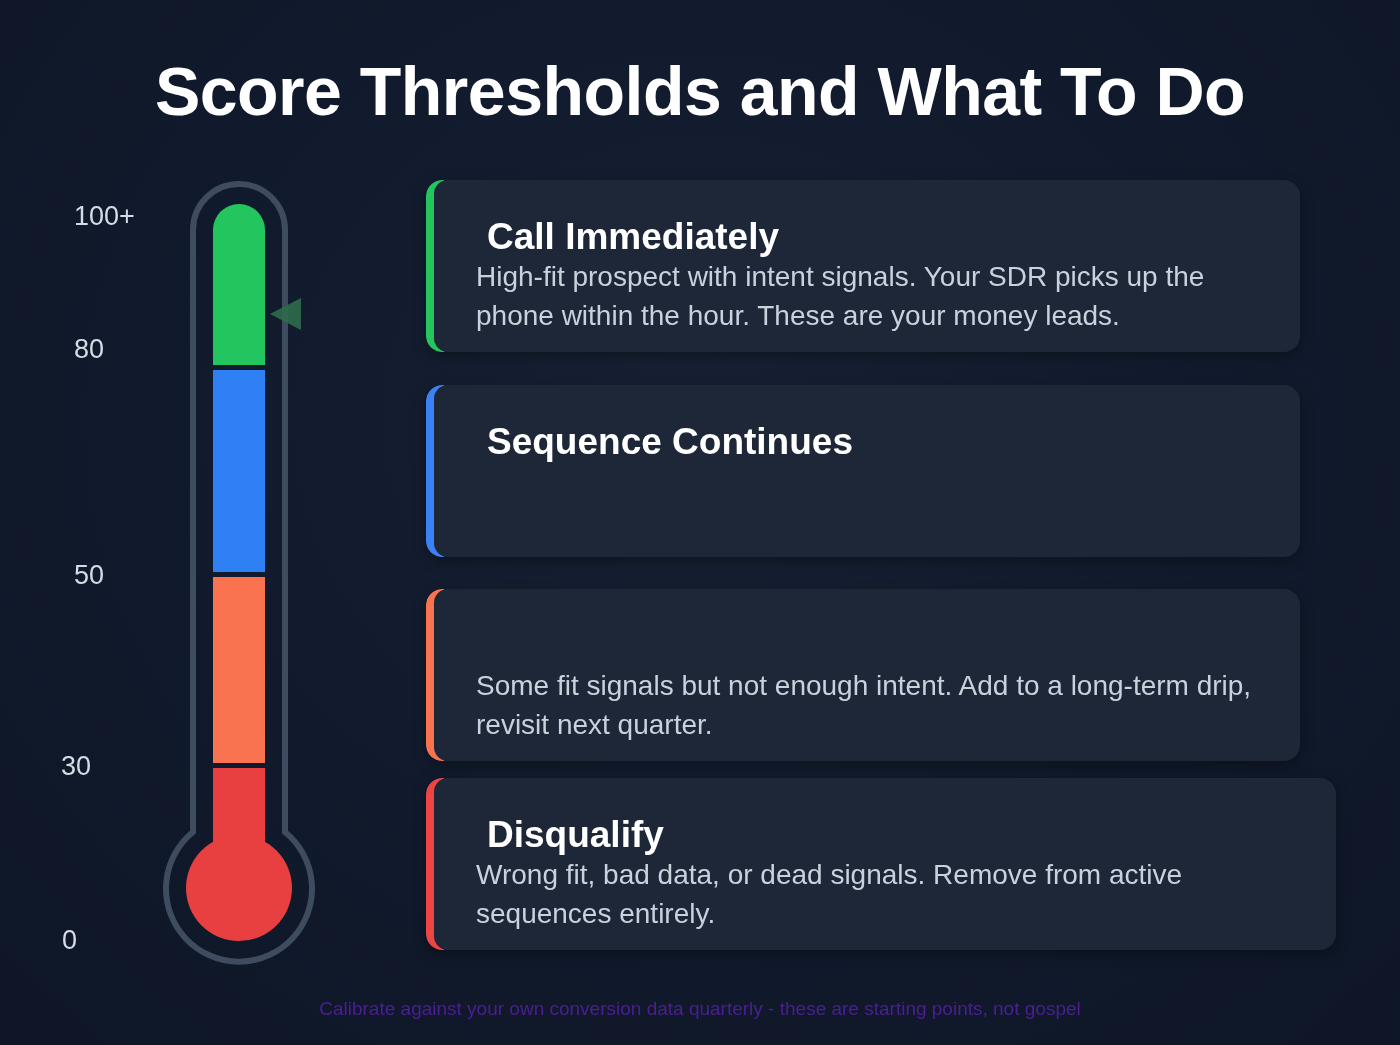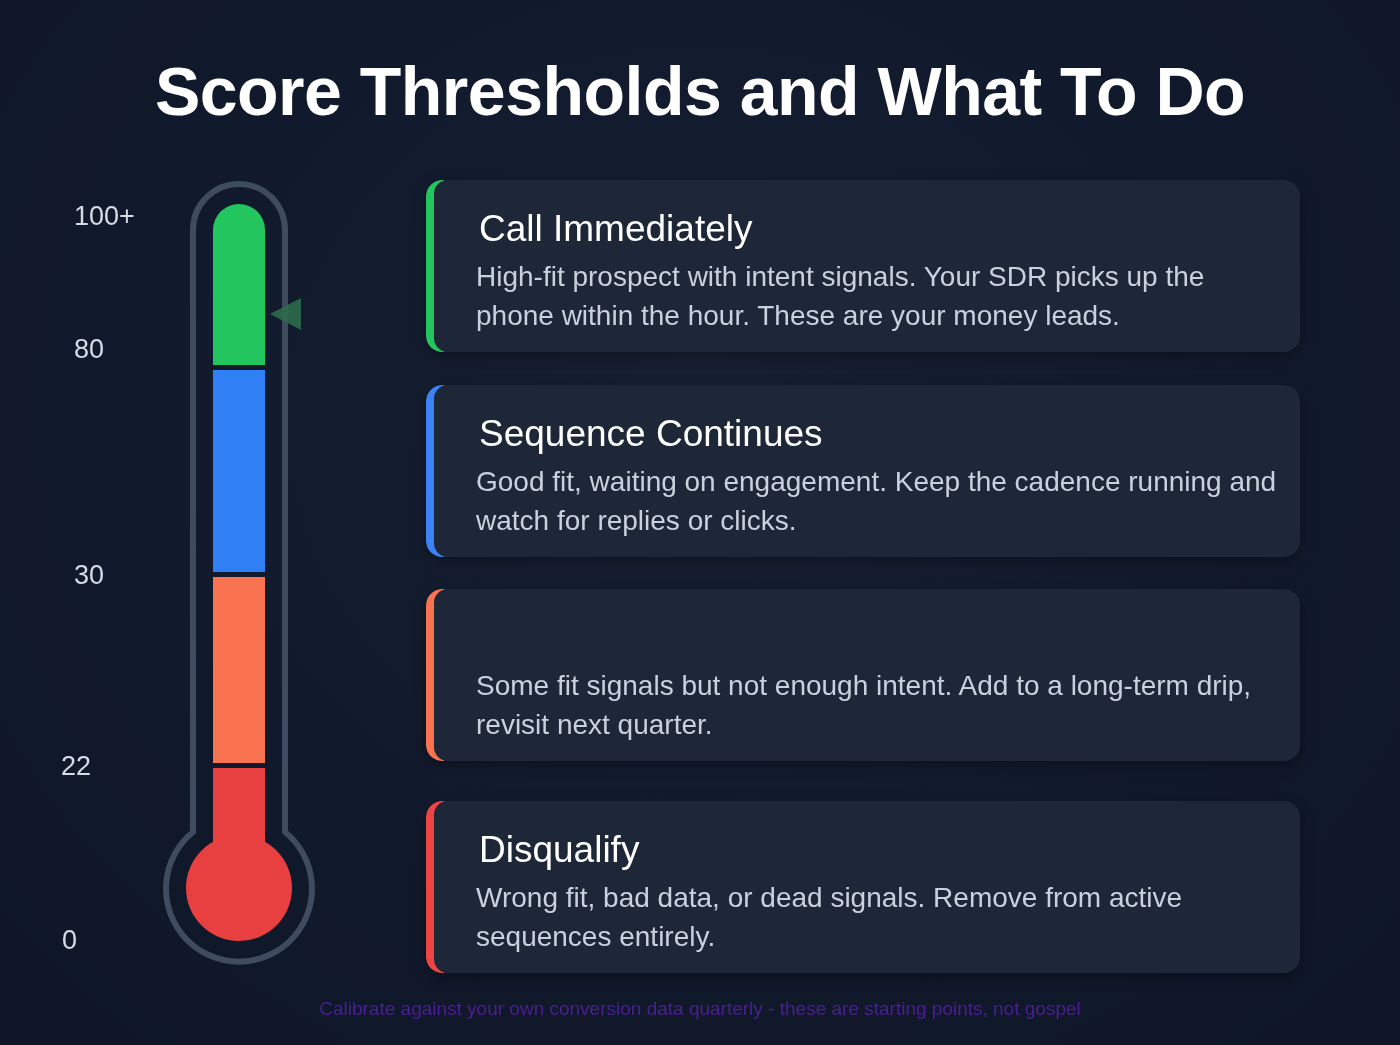--- a/index.html
+++ b/index.html
@@ -29,41 +29,41 @@
   }
   .card .accent {
     position: absolute; left: 0; top: 0; bottom: 0; width: 18px;
     border-radius: 16px 0 0 16px;
   }
   .card .accent-mask {
     position: absolute; left: 8px; top: 0; bottom: 0; width: 14px;
     background: #1e2738; border-radius: 14px 0 0 14px;
   }
   .card h2 {
-    position: absolute; left: 49px; top: 24px; margin: 4px;
-    font-size: 37px; font-weight: 400; color: #ffffff;
+    position: absolute; left: 49px; top: 24px; margin: 12px;
+    font-size: 37px; font-weight: 700; color: #ffffff;
   }
   .card p {
     position: absolute; left: 49px; top: 76px; margin: 1px; width: 810px;
     font-size: 28px; line-height: 39px; color: #c9d1dd;
   }
   .footer {
     position: absolute; left: 0; top: 998px; width: 1400px; text-align: center;
     font-size: 19px; color: #4c1d95;
   }
 </style>
 </head>
 <body>
 
 <div class="title">Score Thresholds and What To Do</div>
 
 <div class="scale-label" style="left:74px; top:201px;">100+</div>
 <div class="scale-label" style="left:74px; top:334px;">80</div>
-<div class="scale-label" style="left:74px; top:560px;">30</div>
-<div class="scale-label" style="left:61px; top:751px;">22</div>
+<div class="scale-label" style="left:74px; top:560px;">50</div>
+<div class="scale-label" style="left:61px; top:751px;">30</div>
 <div class="scale-label" style="left:62px; top:925px;">0</div>
 
 <svg class="thermo" width="400" height="1045">
 
   <path d="M193 230 A46 46 0 0 1 285 230 L285 832 A73 73 0 1 1 193 832 Z" fill="none" stroke="#3f4b5e" stroke-width="6"></path>
 
   <path d="M213 230 A26 26 0 0 1 265 230 L265 365 L213 365 Z" fill="#22c55e"></path>
 
   <rect x="213" y="370" width="52" height="202" fill="#2f80f5"></rect>
 
@@ -79,29 +79,28 @@
   <div class="accent" style="background:#22c55e;"></div>
   <div class="accent-mask"></div>
   <h2>Call Immediately</h2>
   <p>High-fit prospect with intent signals. Your SDR picks up the phone within the hour. These are your money leads.</p>
 </div>
 
 <div class="card" style="top:385px;">
   <div class="accent" style="background:#3b82f6;"></div>
   <div class="accent-mask"></div>
   <h2>Sequence Continues</h2>
-  <p>Good fit, waiting on engagement. Keep the cadence running and watch for replies or clicks.</p>
 </div>
 
 <div class="card" style="top:589px;">
   <div class="accent" style="background:#f97350;"></div>
   <div class="accent-mask"></div>
   <p>Some fit signals but not enough intent. Add to a long-term drip, revisit next quarter.</p>
 </div>
 
-<div class="card" style="top:801px;">
+<div class="card" style="top:778px;padding-left:36px;">
   <div class="accent" style="background:#ef4444;"></div>
   <div class="accent-mask"></div>
   <h2>Disqualify</h2>
   <p>Wrong fit, bad data, or dead signals. Remove from active sequences entirely.</p>
 </div>
 
 <div class="footer">Calibrate against your own conversion data quarterly - these are starting points, not gospel</div>
 
 </body></html>

